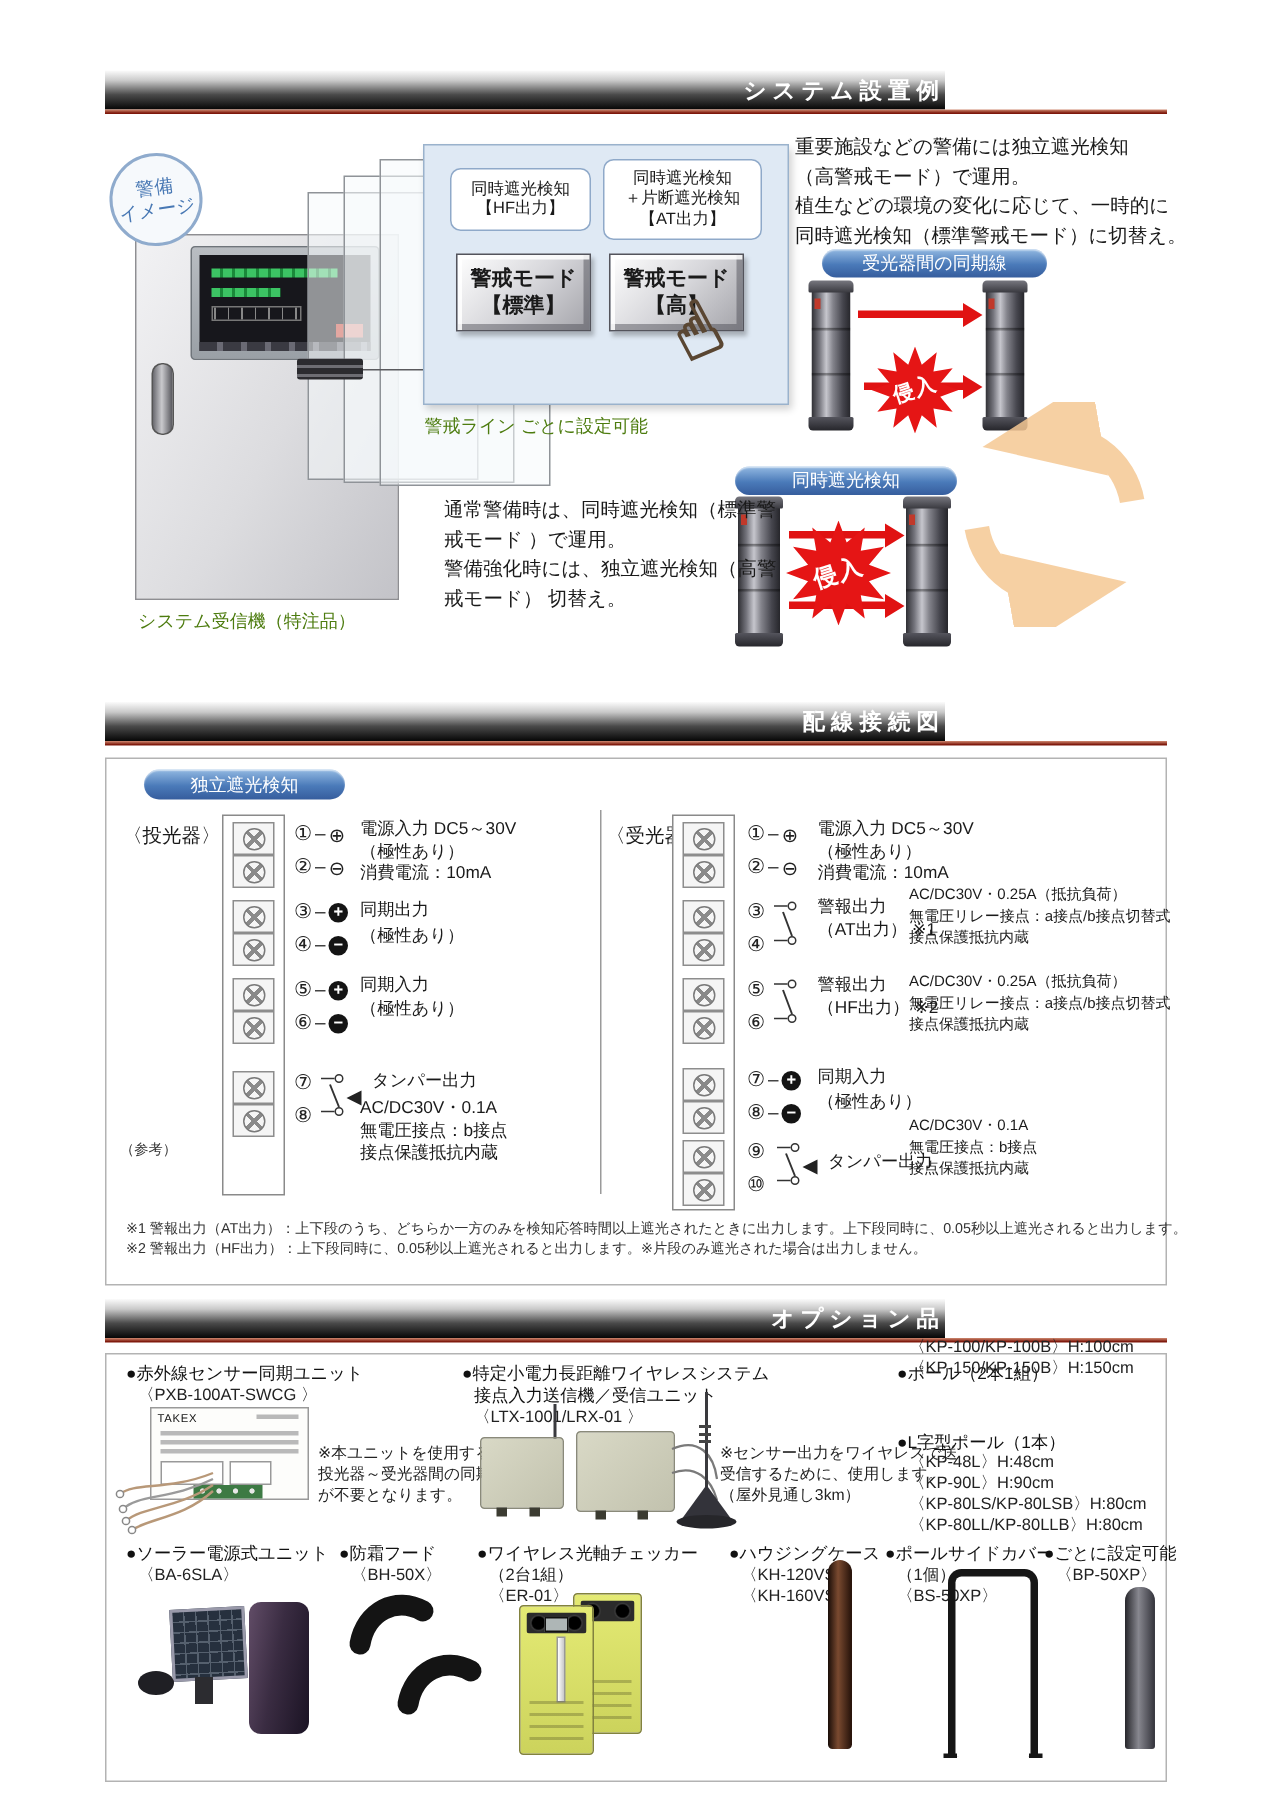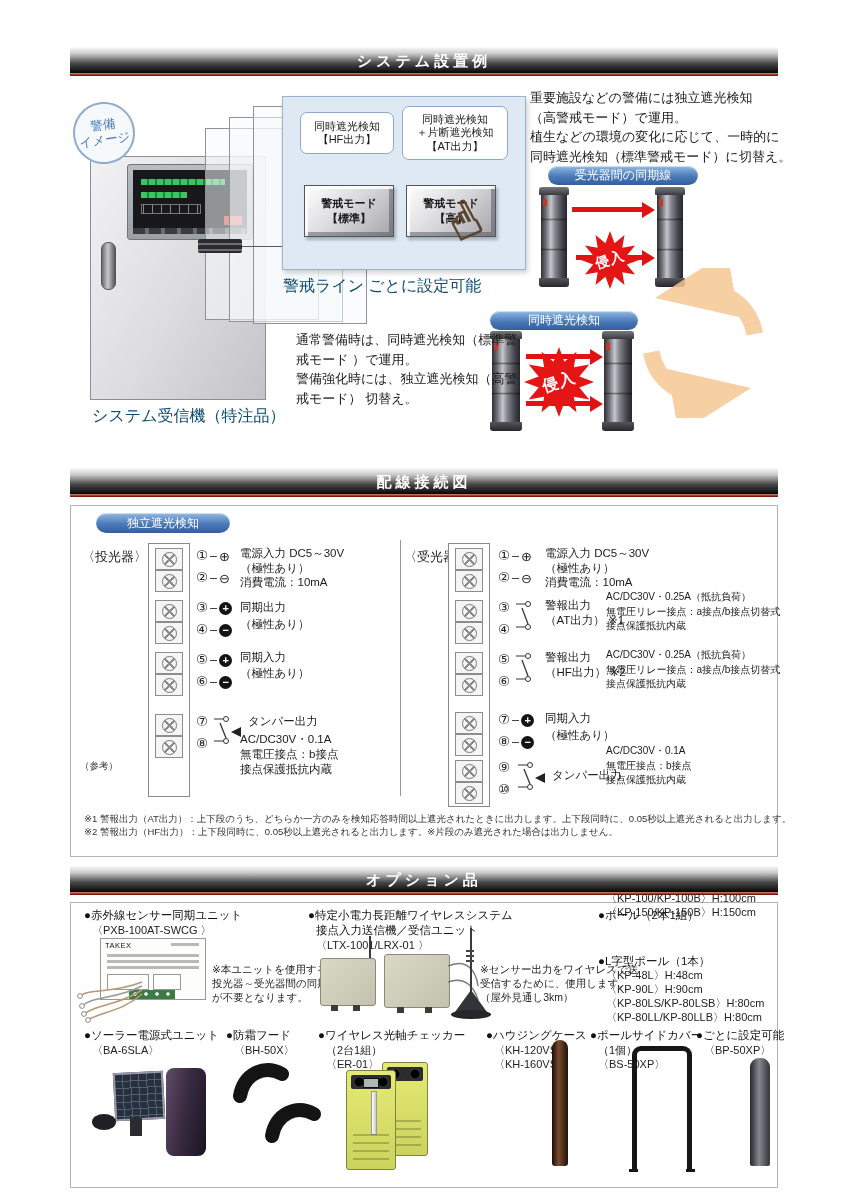--- a/index.html
+++ b/index.html
@@ -1,21 +1,21 @@
 <!DOCTYPE html>
 <html><head>
 <meta charset="utf-8">
 <style>
   html,body{margin:0;padding:0;}
   body{width:848px;height:1200px;position:relative;background:#fff;overflow:hidden;
        font-family:"Liberation Sans","DejaVu Sans",sans-serif;color:#1a1a1a;}
   .abs{position:absolute;}
   .pre{white-space:pre-line;}
   
-  .hdr{left:70px;width:708px;height:26px;text-align:center;color:#fff;font-size:15px;font-weight:bold;
+  .hdr{left:70px;width:560px;height:26px;text-align:right;color:#fff;font-size:15px;font-weight:bold;
        letter-spacing:4px;line-height:27px;
        background:linear-gradient(to bottom,#fbfbfb 0%,#c9c9c9 26%,#4a4a4a 62%,#060606 100%);}
   .hdr-line{left:70px;width:708px;height:3px;background:linear-gradient(to bottom,#cf8a71,#7e180b 80%);}
   .cbox{left:70px;width:706px;border:1px solid #b3b3b3;background:#fff;}
   
   .pill{border-radius:10px;color:#fff;text-align:center;font-size:12px;height:19px;line-height:19px;
         background:linear-gradient(to bottom,#93b9e2 0%,#4a7ab9 55%,#365d9d 100%);
         box-shadow:inset 0 1px 1px rgba(255,255,255,.6);}
   .gbadge{width:58px;height:58px;border-radius:50%;border:2px solid #8fabcd;background:#f6f9fc;
           color:#4878b4;font-size:12.5px;line-height:15px;display:flex;align-items:center;justify-content:center;
@@ -27,40 +27,40 @@
   .scr{position:absolute;left:5px;top:5px;right:5px;bottom:5px;background:#17171c;}
   .tpanel{border:1px solid #8f9398;background:rgba(246,249,251,0.55);}
   .connblk{background:repeating-linear-gradient(to bottom,#2b2b2f 0 4px,#6d6d73 4px 6px);border-radius:2px;}
   .thinline{background:#5a5a5e;}
   
   .bpanel{background:#dfe9f4;border:1px solid #9ab2cc;box-shadow:2px 3px 5px rgba(0,0,0,.18);}
   .wlabel{background:#fff;border:1px solid #8fa9c9;border-radius:7px;font-size:11px;line-height:13.5px;
           display:flex;align-items:center;justify-content:center;text-align:center;color:#1a1a1a;}
   .btn3d{background:linear-gradient(135deg,#ffffff 0%,#d7d7db 50%,#a3a3a9 100%);border:1px solid #54545c;
          box-shadow:inset 3px 3px 0 rgba(255,255,255,.85),inset -4px -4px 0 rgba(70,70,80,.45),2px 3px 3px rgba(0,0,0,.25);
-         font-size:11px;font-weight:bold;display:flex;align-items:center;justify-content:center;text-align:center;margin-top:16px;}
+         font-size:14px;font-weight:bold;display:flex;align-items:center;justify-content:center;text-align:center;}
   .hand{font-size:50px;color:#f3c79e;-webkit-text-stroke:1.5px #5a4632;transform:rotate(-28deg);line-height:1;}
   
   .tower{border-radius:4px;
      background:
        linear-gradient(to bottom,transparent 30%,rgba(0,0,0,.45) 31%,transparent 33%,transparent 62%,rgba(0,0,0,.45) 63%,transparent 65%),
        linear-gradient(to right,#2e2e33 0%,#74747c 20%,#c6c6cd 38%,#84848c 55%,#46464e 80%,#26262b 100%);}
   .tower::before{content:"";position:absolute;left:-2px;right:-2px;top:-3px;height:8px;
        background:linear-gradient(#77777f,#3a3a40);border-radius:3px 3px 1px 1px;}
   .tower::after{content:"";position:absolute;left:-2px;right:-2px;bottom:-3px;height:9px;
        background:linear-gradient(#55555d,#26262b);border-radius:1px 1px 3px 3px;}
   .led{position:absolute;left:2px;top:9px;width:4px;height:7px;background:#c0392b;}
   .rarw{height:5px;background:#e01212;}
   .rarw::after{content:"";position:absolute;right:-13px;top:50%;transform:translateY(-50%);
        width:0;height:0;border-left:13px solid #e01212;border-top:8px solid transparent;border-bottom:8px solid transparent;}
   .star{background:#e51515;display:flex;align-items:center;justify-content:center;
      clip-path:polygon(50% 0%,57.8% 21%,75% 6.7%,71.2% 28.8%,93.3% 25%,79% 42.2%,100% 50%,79% 57.8%,93.3% 75%,71.2% 71.2%,75% 93.3%,57.8% 79%,50% 100%,42.2% 79%,25% 93.3%,28.8% 71.2%,6.7% 75%,21% 57.8%,0% 50%,21% 42.2%,6.7% 25%,28.8% 28.8%,25% 6.7%,42.2% 21%);}
   .star span{color:#fff;font-weight:bold;transform:rotate(-18deg);letter-spacing:1px;}
   .desc{font-size:13px;line-height:19.5px;color:#1a1a1a;}
-  .cap{font-size:16px;color:#0c4a6e;font-family:Liberation Serif, serif;}
+  .cap{font-size:12px;color:#4d7c0f;}
   
   .tstrip{border:1px solid #8a8a8a;background:#fff;}
   .screw{position:absolute;left:50%;transform:translateX(-50%);width:26px;height:20px;border:1px solid #8d8d8d;
          background:#f5f5f5;display:flex;align-items:center;justify-content:center;}
   .screw i{display:block;width:13px;height:13px;border-radius:50%;border:1.5px solid #7a7a7a;
      background:linear-gradient(45deg,transparent 43%,#8a8a8a 43%,#8a8a8a 57%,transparent 57%),
                 linear-gradient(-45deg,transparent 43%,#8a8a8a 43%,#8a8a8a 57%,transparent 57%);}
   .trow{display:flex;align-items:center;gap:2px;}
   .cnum{font-size:13.5px;color:#222;line-height:14px;}
   .dash{width:7px;height:1px;background:#444;display:inline-block;}

